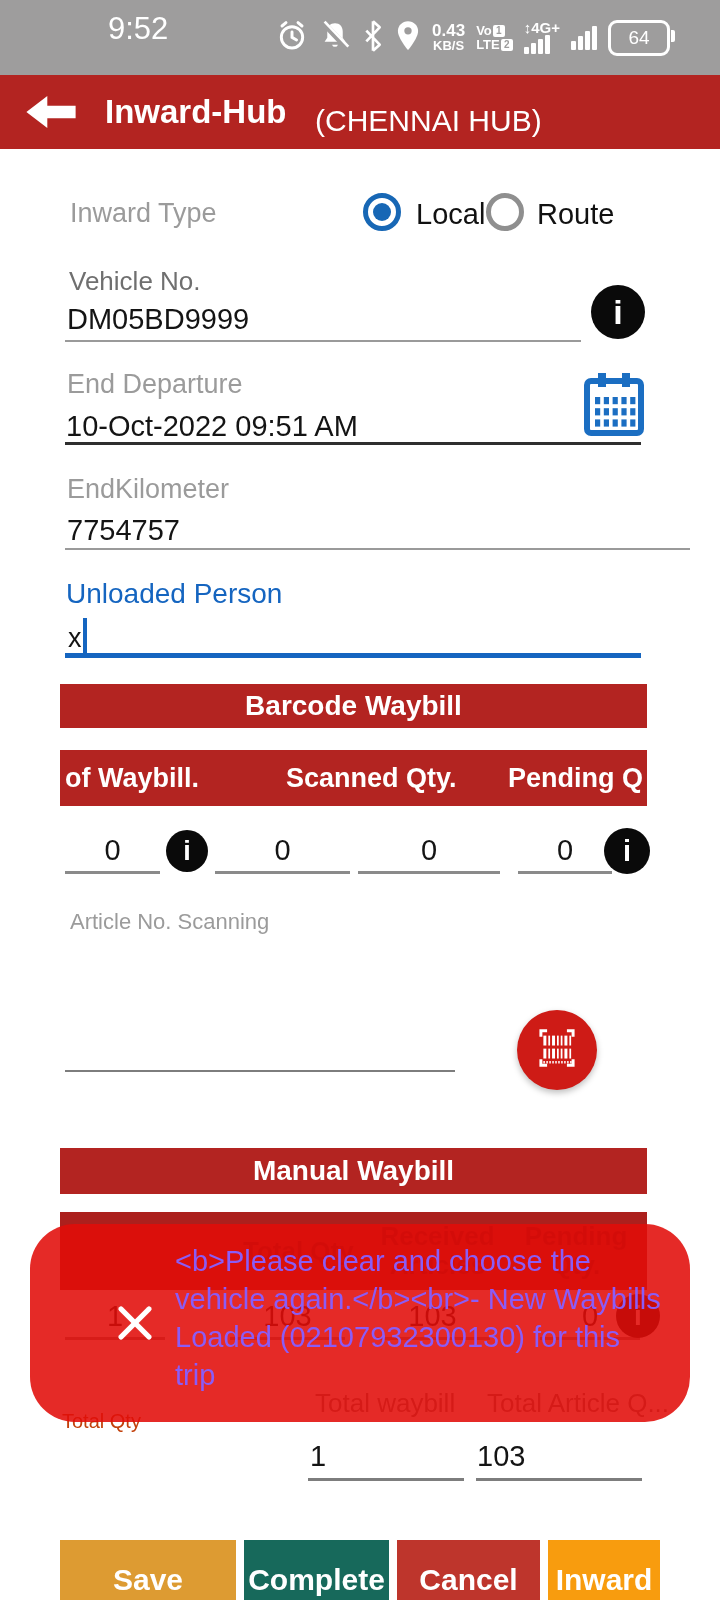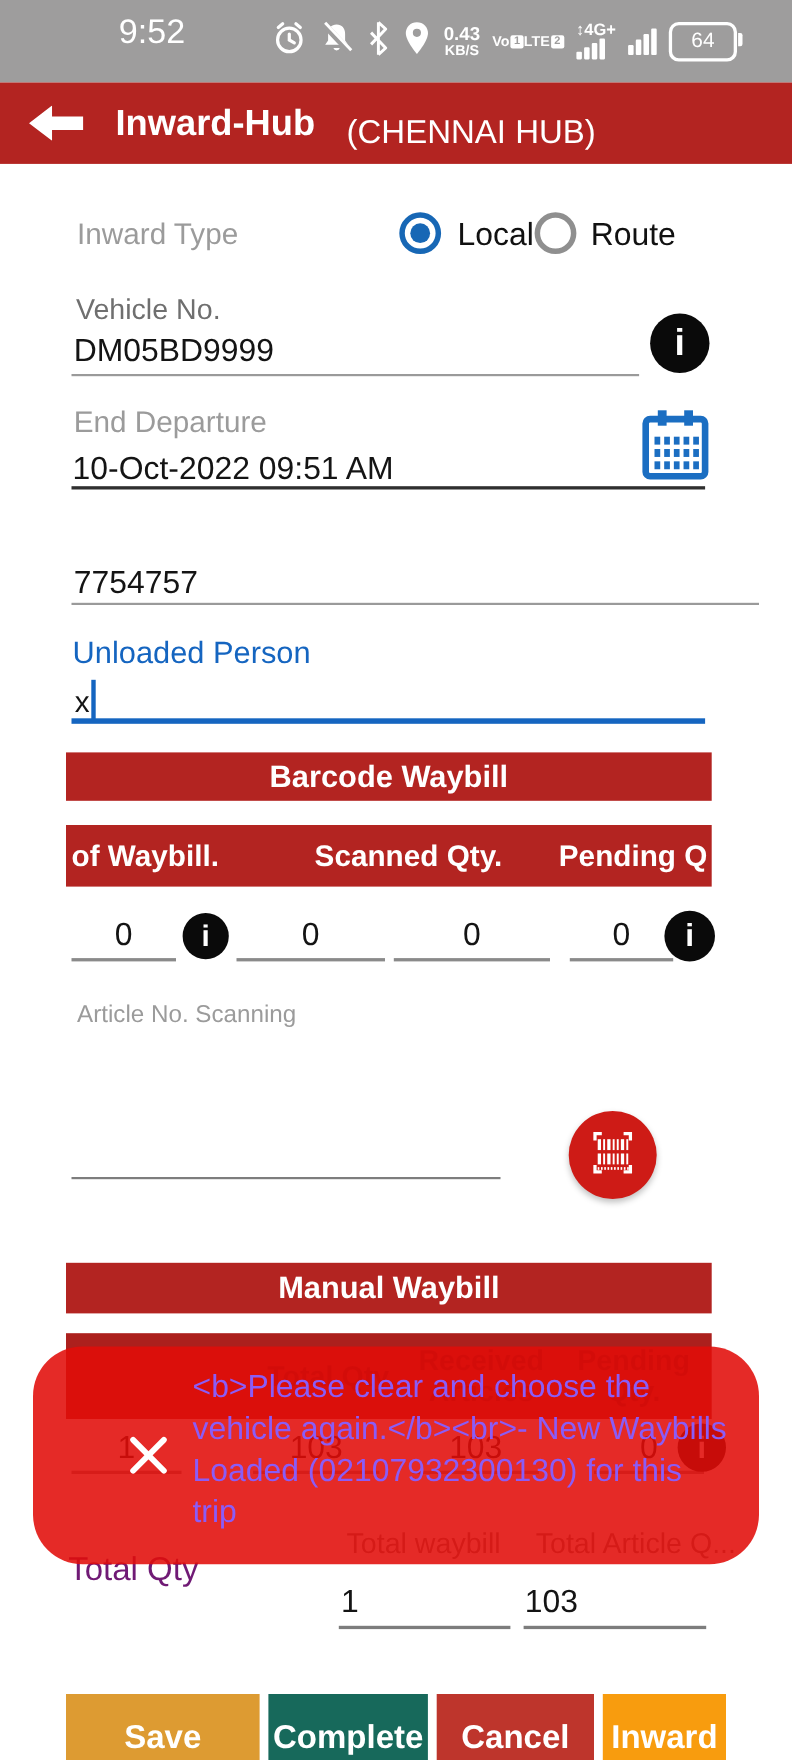--- a/index.html
+++ b/index.html
@@ -12,21 +12,21 @@
   .abs{position:absolute;}
   
   .status-bar{position:absolute;left:0;top:0;width:720px;height:75px;background:#9E9D9D;
     display:flex;align-items:center;color:#fff;}
   .status-time{position:absolute;left:108px;top:0;height:58px;display:flex;align-items:center;
     font-size:31px;color:#fff;}
   .status-icons{position:absolute;right:50px;top:0;height:75px;display:flex;align-items:center;gap:11px;}
   .kbs{display:flex;flex-direction:column;align-items:center;line-height:15px;font-weight:bold;}
   .kbs .l1{font-size:17px;}
   .kbs .l2{font-size:13px;}
-  .volte{display:flex;flex-direction:row;line-height:14px;font-weight:bold;}
+  .volte{display:flex;flex-direction:column;line-height:14px;font-weight:bold;}
   .volte-row{display:flex;align-items:center;}
   .volte-row .t{font-size:13px;}
   .simbox{display:inline-block;width:12px;height:12px;background:#fff;color:#9E9D9D;
     font-size:10px;font-weight:bold;text-align:center;line-height:12px;border-radius:2px;margin-left:1px;}
   .netblock{display:flex;flex-direction:column;align-items:flex-start;line-height:14px;}
   .netblock .t{font-size:15px;font-weight:bold;}
   .bars{display:flex;align-items:flex-end;gap:2px;}
   .bars i{display:block;width:5px;background:#fff;border-radius:1px;}
   .battery{width:56px;height:30px;border:3px solid #fff;border-radius:9px;
     display:flex;align-items:center;justify-content:center;font-size:19px;color:#fff;position:relative;}
@@ -191,20 +191,21 @@
           <rect x="10.4" y="24.2" width="2.6" height="3.6"></rect>
           <rect x="14.8" y="24.2" width="2.6" height="3.6"></rect>
           <rect x="19.2" y="24.2" width="2.6" height="3.6"></rect>
           <rect x="23.6" y="24.2" width="2.6" height="3.6"></rect>
       </g>
     </svg>
   </span>
   <div class="val" style="left:66px;top:410px;">10-Oct-2022 09:51 AM</div>
   <div class="uline" style="left:65px;top:442px;width:576px;height:3px;background:#2f2f2f;"></div>
 
+  <div class="lbl" style="left:67px;top:474px;">EndKilometer</div>
   <div class="val" style="left:67px;top:514px;">7754757</div>
   <div class="uline" style="left:65px;top:548px;width:625px;"></div>
 
   <div class="lbl" style="left:66px;top:578px;color:#1565C0;font-size:28px;">Unloaded Person</div>
   <div class="val" style="left:68px;top:618px;font-size:27px;"><span>x</span><span class="cursor"></span></div>
   <div class="uline" style="left:65px;top:653px;width:576px;height:5px;background:#1565C0;"></div>
 
   <div class="redbar" style="top:684px;height:44px;">Barcode Waybill</div>
 
   <div class="thead" style="top:750px;height:56px;">
@@ -278,21 +279,21 @@
   <div class="cellv" style="left:230px;top:1300px;width:115px;">103</div>
   <div class="uline" style="left:230px;top:1337px;width:115px;height:3px;background:#8a8a8a;"></div>
   <div class="cellv" style="left:375px;top:1300px;width:115px;">103</div>
   <div class="uline" style="left:375px;top:1337px;width:115px;height:3px;background:#8a8a8a;"></div>
   <div class="cellv" style="left:540px;top:1300px;width:100px;">0</div>
   <div class="uline" style="left:540px;top:1337px;width:100px;height:3px;background:#8a8a8a;"></div>
   <div class="info" style="left:616px;top:1294px;width:44px;height:44px;font-size:28px;">i</div>
 
   <div class="lbl" style="left:315px;top:1388px;font-size:26px;color:#7d7d7d;">Total waybill</div>
   <div class="lbl" style="left:487px;top:1388px;font-size:26px;color:#7d7d7d;">Total Article Q...</div>
-  <div class="lbl" style="left:62px;top:1410px;font-size:30px;color:#701a75;text-align:center;">Total Qty</div>
+  <div class="lbl" style="left:62px;top:1410px;font-size:20px;color:#c2410c;text-align:center;">Total Qty</div>
   <div class="val" style="left:310px;top:1440px;">1</div>
   <div class="uline" style="left:308px;top:1478px;width:156px;height:3px;background:#7d7d7d;"></div>
   <div class="val" style="left:477px;top:1440px;">103</div>
   <div class="uline" style="left:476px;top:1478px;width:166px;height:3px;background:#7d7d7d;"></div>
 
   <div class="toast">
     <span class="toast-x">
       <svg width="42" height="42" viewBox="0 0 24 24" stroke="#fff" stroke-width="3" stroke-linecap="round">
         <line x1="4" y1="4" x2="20" y2="20"></line>
           <line x1="20" y1="4" x2="4" y2="20"></line>

